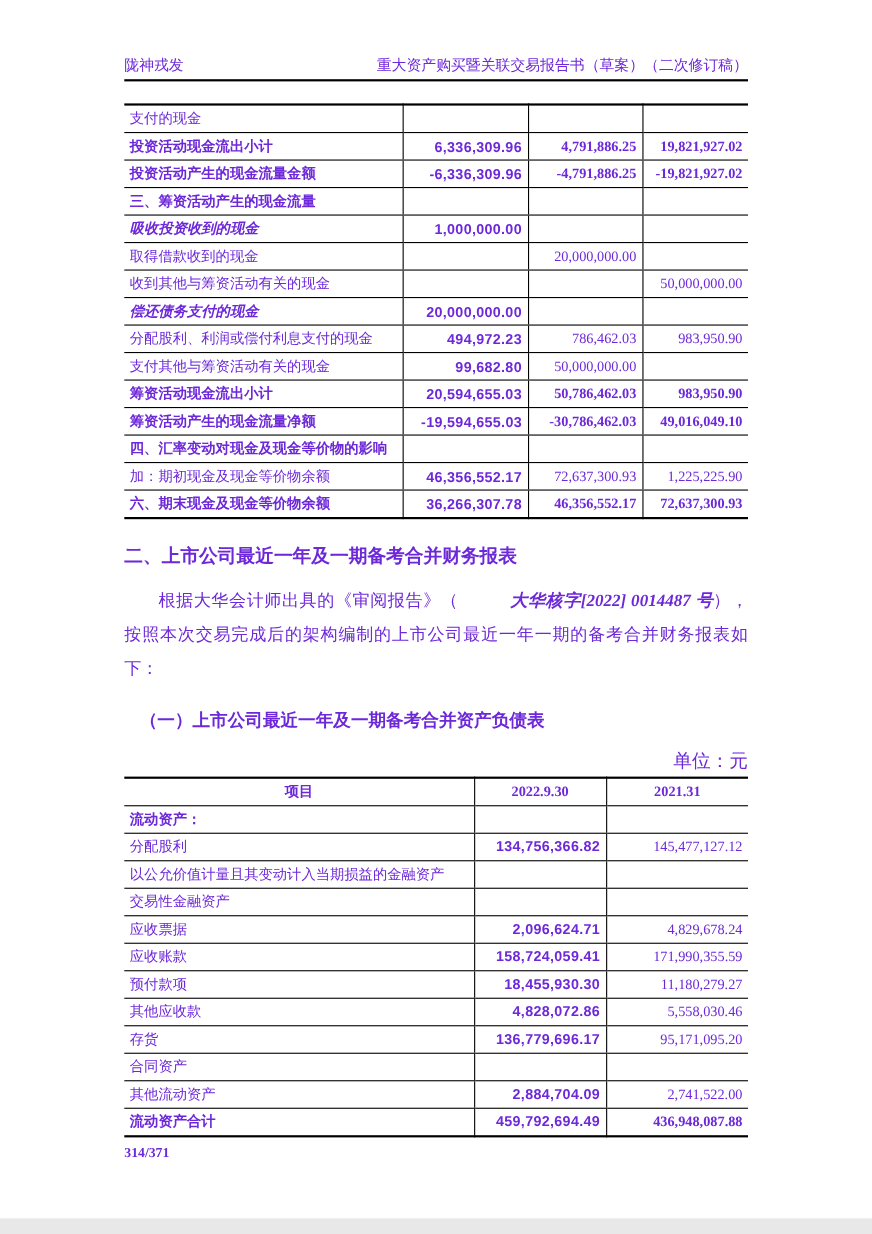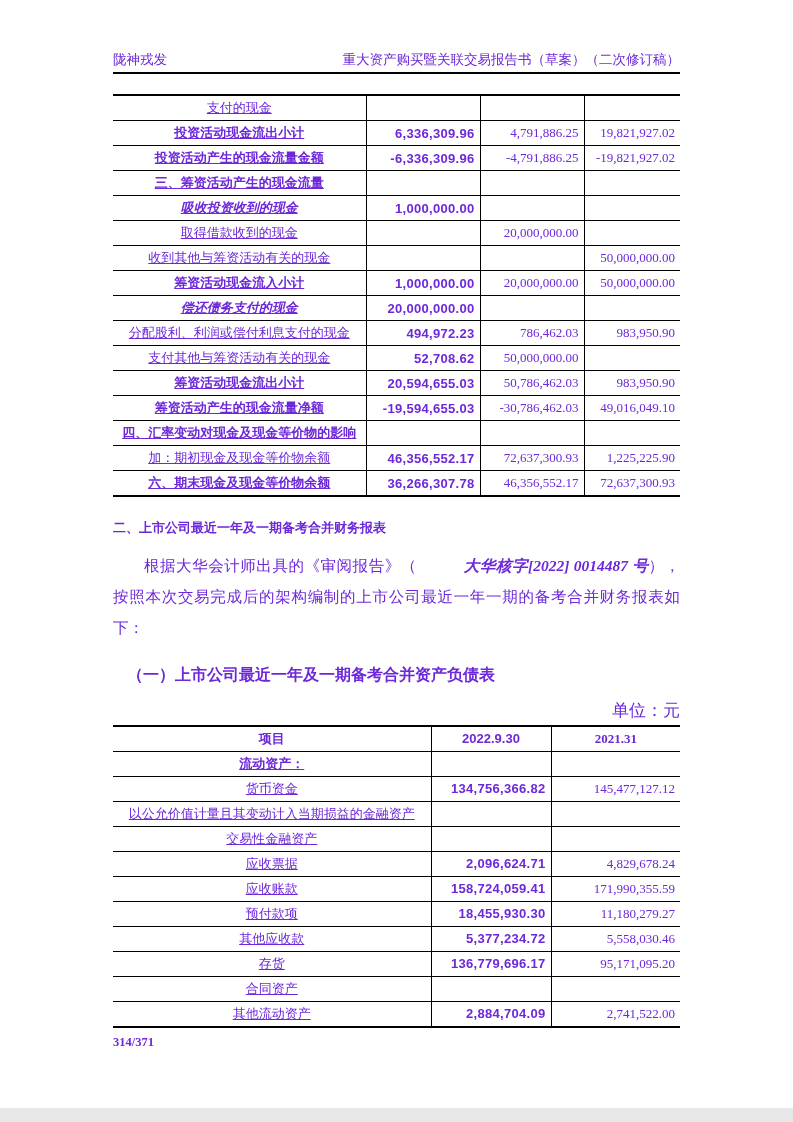--- a/index.html
+++ b/index.html
@@ -34,34 +34,34 @@
     font-size: 13px;
     vertical-align: middle;
     overflow: hidden; white-space: nowrap;
   }
   .fin-table tr:last-child td { border-bottom: none; }
   .fin-table td + td, .fin-table th + th { border-left: 1px solid #000; }
 
   .cash-table { margin-top: 20px; }
   .bs-table th { border-bottom: 1.5px solid #000; text-align: center; }
 
-  .lbl { text-align: center; text-decoration: underline; }
+  .lbl { text-align: left; }
   .num { text-align: right; font-family: "Liberation Serif", "DejaVu Serif", serif; }
   .hei { font-weight: bold; font-family: "Liberation Sans", "DejaVu Sans", sans-serif; }
   .kai { font-weight: bold; font-style: italic; }
   .v1  { font-weight: bold; font-family: "Liberation Sans", "DejaVu Sans", sans-serif;
          font-size: 12.5px; letter-spacing: 0.3px; }
-  .bold { font-weight: normal; }
-  .th-hei { font-weight: bold; font-family: Liberation Sans, sans-serif; }
+  .bold { font-weight: bold; }
+  .th-hei { font-weight: bold; font-family: Liberation Serif, serif; }
   .th-serif { font-weight: bold; font-family: "Liberation Serif", serif; }
 
   
   .h1 {
     margin: 21px 0 0 0;
-    font-size: 13px; font-weight: bold;
+    font-size: 17px; font-weight: bold;
     font-family: "Liberation Sans", "DejaVu Sans", sans-serif;
     line-height: 1.5;
   }
   .para {
     margin: 12px 0 0 0;
     font-size: 15.5px; line-height: 31px;
     text-align: justify;
     text-indent: 2em;
   }
   .para .emph { font-weight: bold; font-style: italic; margin-left: 47px; }
@@ -137,40 +137,34 @@
             <td class="num">20,000,000.00</td>
             <td class="num"></td>
           </tr>
           <tr>
             <td class="lbl ">收到其他与筹资活动有关的现金</td>
             <td class="num v1"></td>
             <td class="num"></td>
             <td class="num">50,000,000.00</td>
           </tr>
           <tr>
-            <td class="lbl hei">筹资活动现金流入小计</td>
-            <td class="num v1">1,000,000.00</td>
-            <td class="num bold">20,000,000.00</td>
-            <td class="num bold">50,000,000.00</td>
-          </tr>
-          <tr>
             <td class="lbl kai">偿还债务支付的现金</td>
             <td class="num v1">20,000,000.00</td>
             <td class="num"></td>
             <td class="num"></td>
           </tr>
           <tr>
             <td class="lbl ">分配股利、利润或偿付利息支付的现金</td>
             <td class="num v1">494,972.23</td>
             <td class="num">786,462.03</td>
             <td class="num">983,950.90</td>
           </tr>
           <tr>
             <td class="lbl ">支付其他与筹资活动有关的现金</td>
-            <td class="num v1">52,708.62</td>
+            <td class="num v1">99,682.80</td>
             <td class="num">50,000,000.00</td>
             <td class="num"></td>
           </tr>
           <tr>
             <td class="lbl hei">筹资活动现金流出小计</td>
             <td class="num v1">20,594,655.03</td>
             <td class="num bold">50,786,462.03</td>
             <td class="num bold">983,950.90</td>
           </tr>
           <tr>
@@ -221,21 +215,21 @@
           <th class="th-serif">2021.31</th>
         </tr>
       </thead>
       <tbody id="balance-sheet-body">
           <tr>
             <td class="lbl hei">流动资产：</td>
             <td class="num v1"></td>
             <td class="num"></td>
           </tr>
           <tr>
-            <td class="lbl ">货币资金</td>
+            <td class="lbl ">分配股利</td>
             <td class="num v1">134,756,366.82</td>
             <td class="num">145,477,127.12</td>
           </tr>
           <tr>
             <td class="lbl ">以公允价值计量且其变动计入当期损益的金融资产</td>
             <td class="num v1"></td>
             <td class="num"></td>
           </tr>
           <tr>
             <td class="lbl ">交易性金融资产</td>
@@ -252,37 +246,42 @@
             <td class="num v1">158,724,059.41</td>
             <td class="num">171,990,355.59</td>
           </tr>
           <tr>
             <td class="lbl ">预付款项</td>
             <td class="num v1">18,455,930.30</td>
             <td class="num">11,180,279.27</td>
           </tr>
           <tr>
             <td class="lbl ">其他应收款</td>
-            <td class="num v1">5,377,234.72</td>
+            <td class="num v1">4,828,072.86</td>
             <td class="num">5,558,030.46</td>
           </tr>
           <tr>
             <td class="lbl ">存货</td>
             <td class="num v1">136,779,696.17</td>
             <td class="num">95,171,095.20</td>
           </tr>
           <tr>
             <td class="lbl ">合同资产</td>
             <td class="num v1"></td>
             <td class="num"></td>
           </tr>
           <tr>
             <td class="lbl ">其他流动资产</td>
             <td class="num v1">2,884,704.09</td>
             <td class="num">2,741,522.00</td>
           </tr>
+          <tr>
+            <td class="lbl hei">流动资产合计</td>
+            <td class="num v1">459,792,694.49</td>
+            <td class="num bold">436,948,087.88</td>
+          </tr>
         </tbody>
     </table>
 
     <div class="page-footer">314/371</div>
 
   </div>
 </div>
 
 </body></html>

